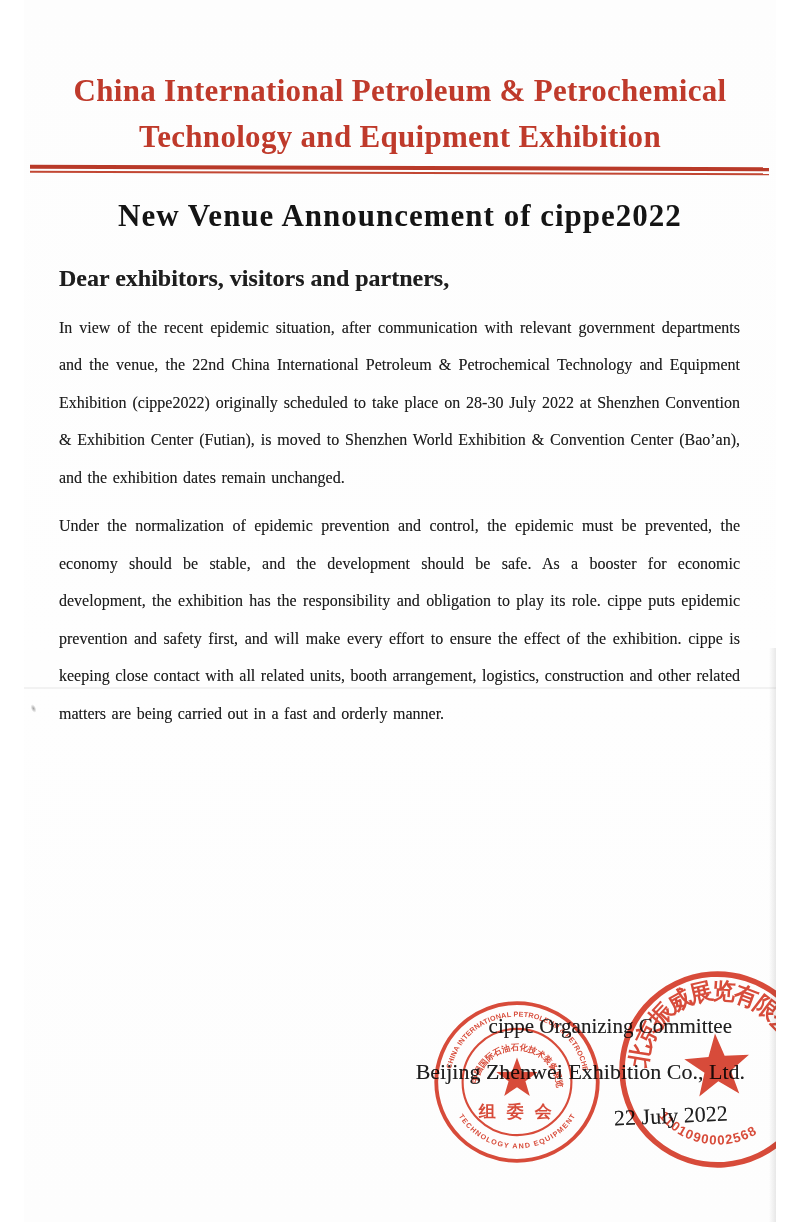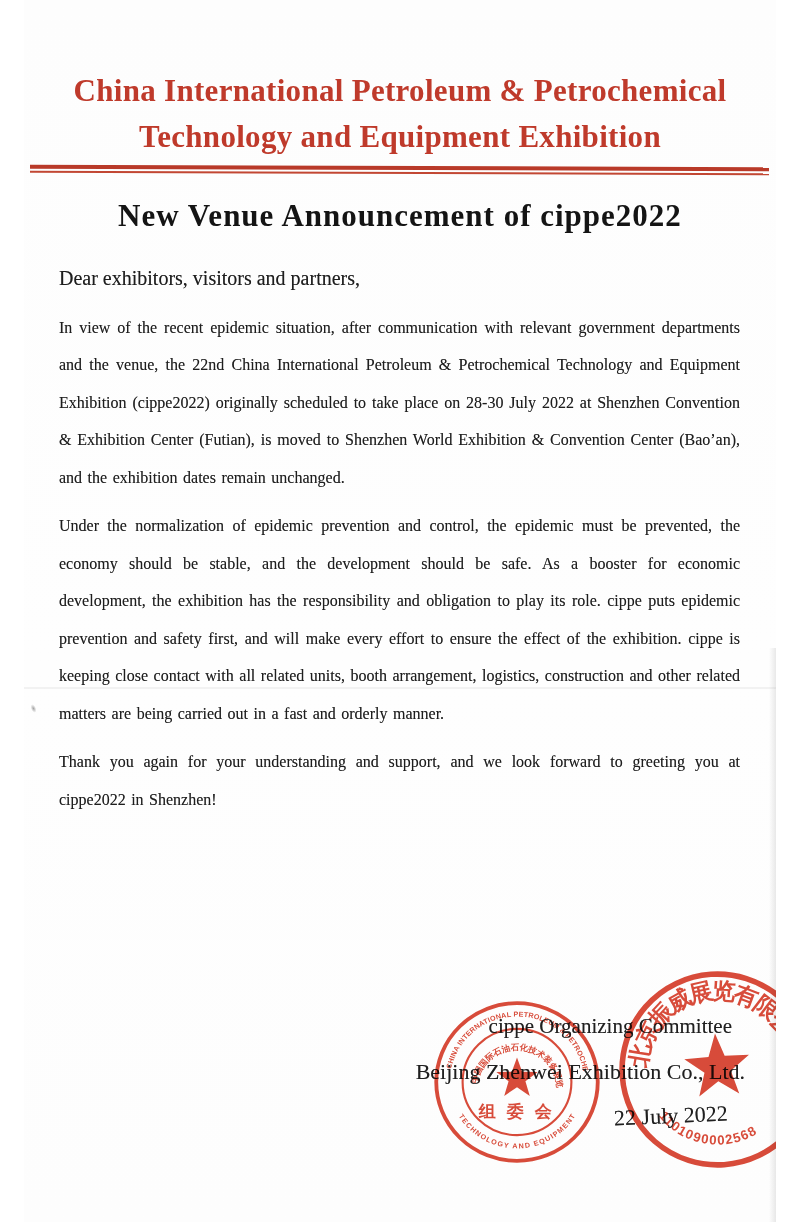--- a/index.html
+++ b/index.html
@@ -33,23 +33,24 @@
     text-align:center;
     color:#141414;
     font-weight:700;
     font-size:31px;
     line-height:40px;
     letter-spacing:1px;
   }
   .content { padding:0 36px 0 35px; }
   .salutation {
     margin:24px 0 0 0;
-    font-size:20px;
+    font-size:24px;
     line-height:37.5px;
     text-shadow:0 0 0.4px rgba(20,20,20,0.45);
+    font-weight:bold;
   }
   p.body-par {
     margin:11px 0 0 0;
     font-size:16px;
     line-height:37.5px;
     text-align:justify;
     word-spacing:1.5px;
     text-shadow:0 0 0.4px rgba(20,20,20,0.45);
   }
   .sig-line {
@@ -95,21 +96,20 @@
   </div>
 
   <div class="red-rule"></div>
 
   <div class="doc-title">New Venue Announcement of cippe2022</div>
 
   <div class="content">
     <p class="salutation">Dear exhibitors, visitors and partners,</p>
     <p class="body-par">In view of the recent epidemic situation, after communication with relevant government departments and the venue, the 22nd China International Petroleum &amp; Petrochemical Technology and Equipment Exhibition (cippe2022) originally scheduled to take place on 28-30 July 2022 at Shenzhen Convention &amp; Exhibition Center (Futian), is moved to Shenzhen World Exhibition &amp; Convention Center (Bao’an), and the exhibition dates remain unchanged.</p>
     <p class="body-par">Under the normalization of epidemic prevention and control, the epidemic must be prevented, the economy should be stable, and the development should be safe. As a booster for economic development, the exhibition has the responsibility and obligation to play its role. cippe puts epidemic prevention and safety first, and will make every effort to ensure the effect of the exhibition. cippe is keeping close contact with all related units, booth arrangement, logistics, construction and other related matters are being carried out in a fast and orderly manner.</p>
-    <p class="body-par">Thank you again for your understanding and support, and we look forward to greeting you at cippe2022 in Shenzhen!</p>
   </div>
 
   <div class="sig-line sig-committee">cippe Organizing Committee</div>
   <div class="sig-line sig-company">Beijing Zhenwei Exhibition Co., Ltd.</div>
   <div class="sig-line sig-date">22 July 2022</div>
 
   <svg class="stamp stamp-left" viewBox="0 0 200 200" preserveAspectRatio="none">
     <defs>
       <path id="l-top" d="M 22.2,86.3 A 79,79 0 0 1 177.8,86.3" fill="none"></path>
       <path id="l-bottom" d="M 27.5,133.8 A 80,80 0 0 0 172.5,133.8" fill="none"></path>

